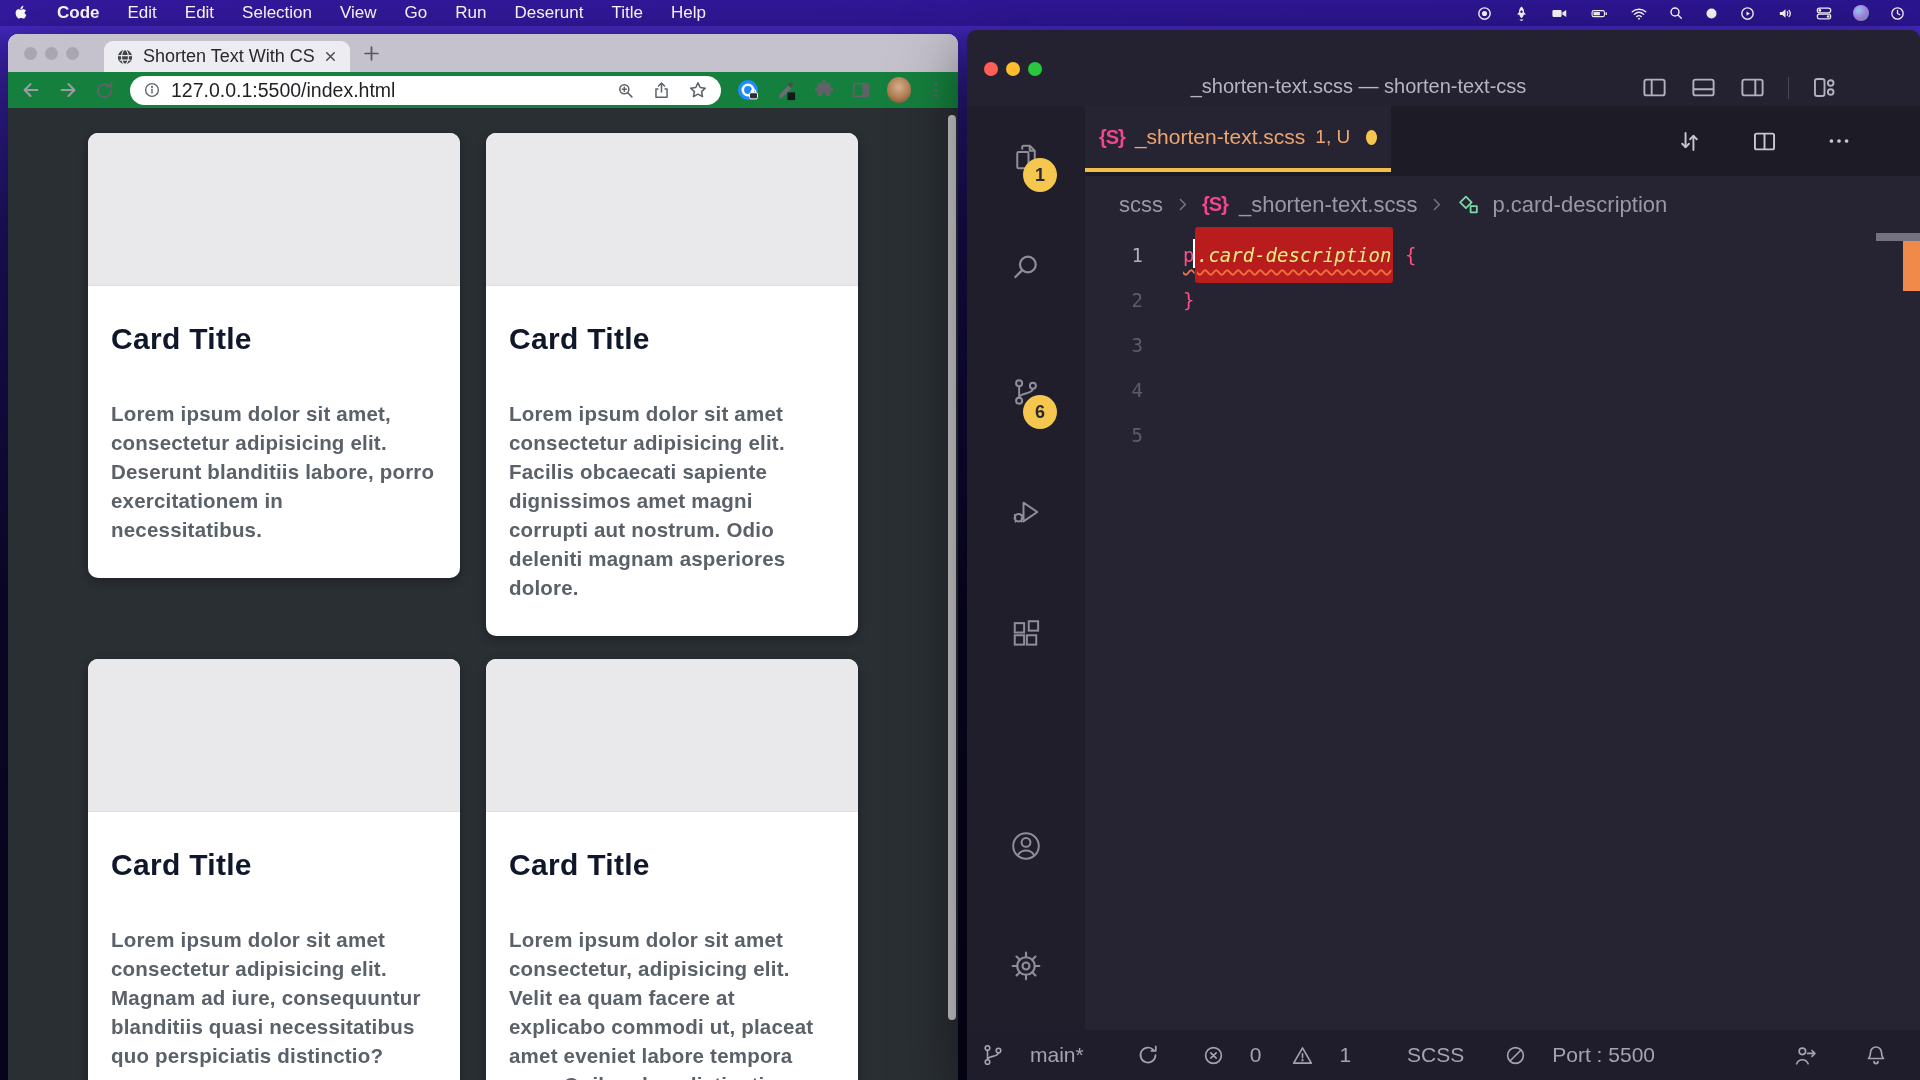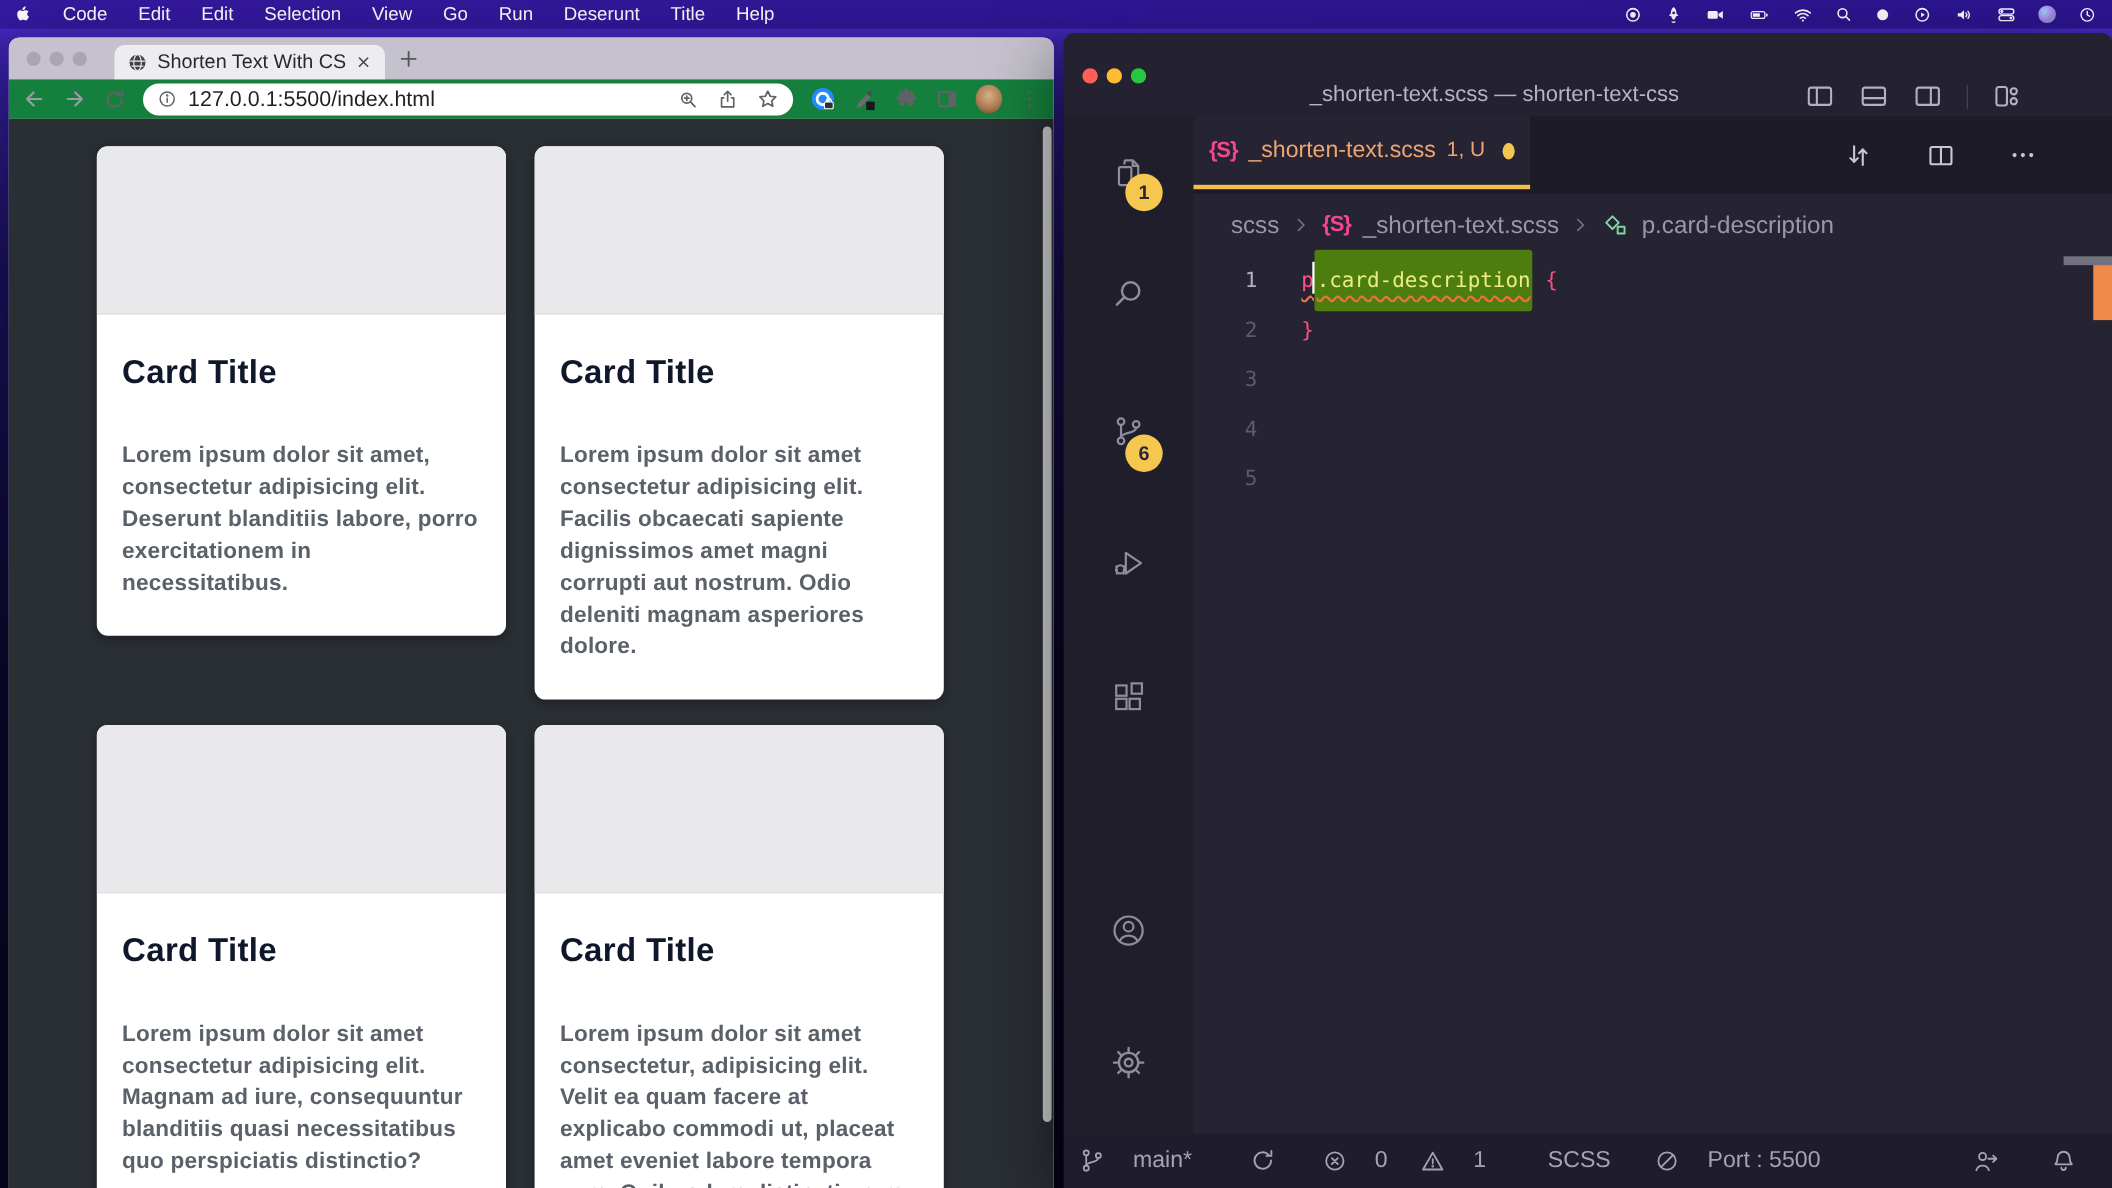--- a/index.html
+++ b/index.html
@@ -6,21 +6,21 @@
   body{width:1920px;height:1080px;overflow:hidden;position:relative;
        font-family:"Liberation Sans",sans-serif;
        background:linear-gradient(180deg,#5433d8 0%,#3b22ae 4%,#1d1264 22%,#0d0931 55%,#080620 100%)}
   svg{display:block}
 
   
   #menubar{position:absolute;top:0;left:0;width:100%;height:26px;box-sizing:border-box;
     background:linear-gradient(90deg,#34199f,#2c1592);display:flex;align-items:center;
     padding:0 14px;color:#fff;font-size:17px}
   .m-left{display:flex;align-items:center;gap:28px;white-space:nowrap}
-  .m-app{font-weight:400}
+  .m-app{font-weight:700}
   .m-item{cursor:default}
   .m-right{margin-left:auto;display:flex;align-items:center;gap:20px}
   .m-ic{height:17px;display:flex;align-items:center}
   .siri-orb{width:16px;height:16px;border-radius:50%;
     background:radial-gradient(circle at 35% 35%,#9fd6fa 0%,#b07ff0 55%,#49c98a 90%)}
 
   
   #browser{position:absolute;left:8px;top:34px;width:950px;height:1046px;
     border-radius:10px 10px 0 0;background:#edecf1;overflow:hidden;
     box-shadow:0 22px 70px rgba(0,0,0,.55)}
@@ -91,21 +91,21 @@
 
   .v-editor{flex:1;position:relative;background:#262432;
     font-family:"DejaVu Sans Mono",monospace;font-size:19px}
   .eline{display:flex;height:45px;line-height:45px}
   .lnum{width:58px;text-align:right;color:#5e5c6a;flex:none}
   .lnum.active{color:#b1afbd}
   .lcode{padding-left:40px;white-space:pre}
   .tok-pink{color:#ff4f87}
   .squig{text-decoration-line:underline;text-decoration-style:wavy;text-decoration-color:#f0703c;
     text-decoration-thickness:2px;text-underline-offset:7px}
-  .tok-class{color:#e9ed86;background:#4d7c0f;border-radius:3px;padding:17px 2px}
+  .tok-class{color:#e9ed86;font-style:italic;background:#b91c1c;border-radius:3px;padding:17px 2px}
   .cursor{display:inline-block;width:2.5px;height:29px;background:#fff;vertical-align:-6px;margin:0 -1px}
   .ruler-slider{position:absolute;top:0;right:0;width:44px;height:8px;background:rgba(169,167,180,.6)}
   .ruler-warn{position:absolute;top:8px;right:0;width:17px;height:50px;background:#ef8a4b}
 
   .v-statusbar{position:absolute;left:0;bottom:0;width:100%;height:50px;background:#1f1d2b;
     display:flex;align-items:center;color:#a5a3b0;font-size:21px;padding:0 32px 0 14px;box-sizing:border-box}
   .sb-grp{display:flex;align-items:center;gap:25px;white-space:nowrap}
   .ml52{margin-left:52px}.ml42{margin-left:42px}.ml56{margin-left:56px}.ml40{margin-left:40px}
   .sb-spacer{flex:1}
   .sb-bell{margin-left:46px}

